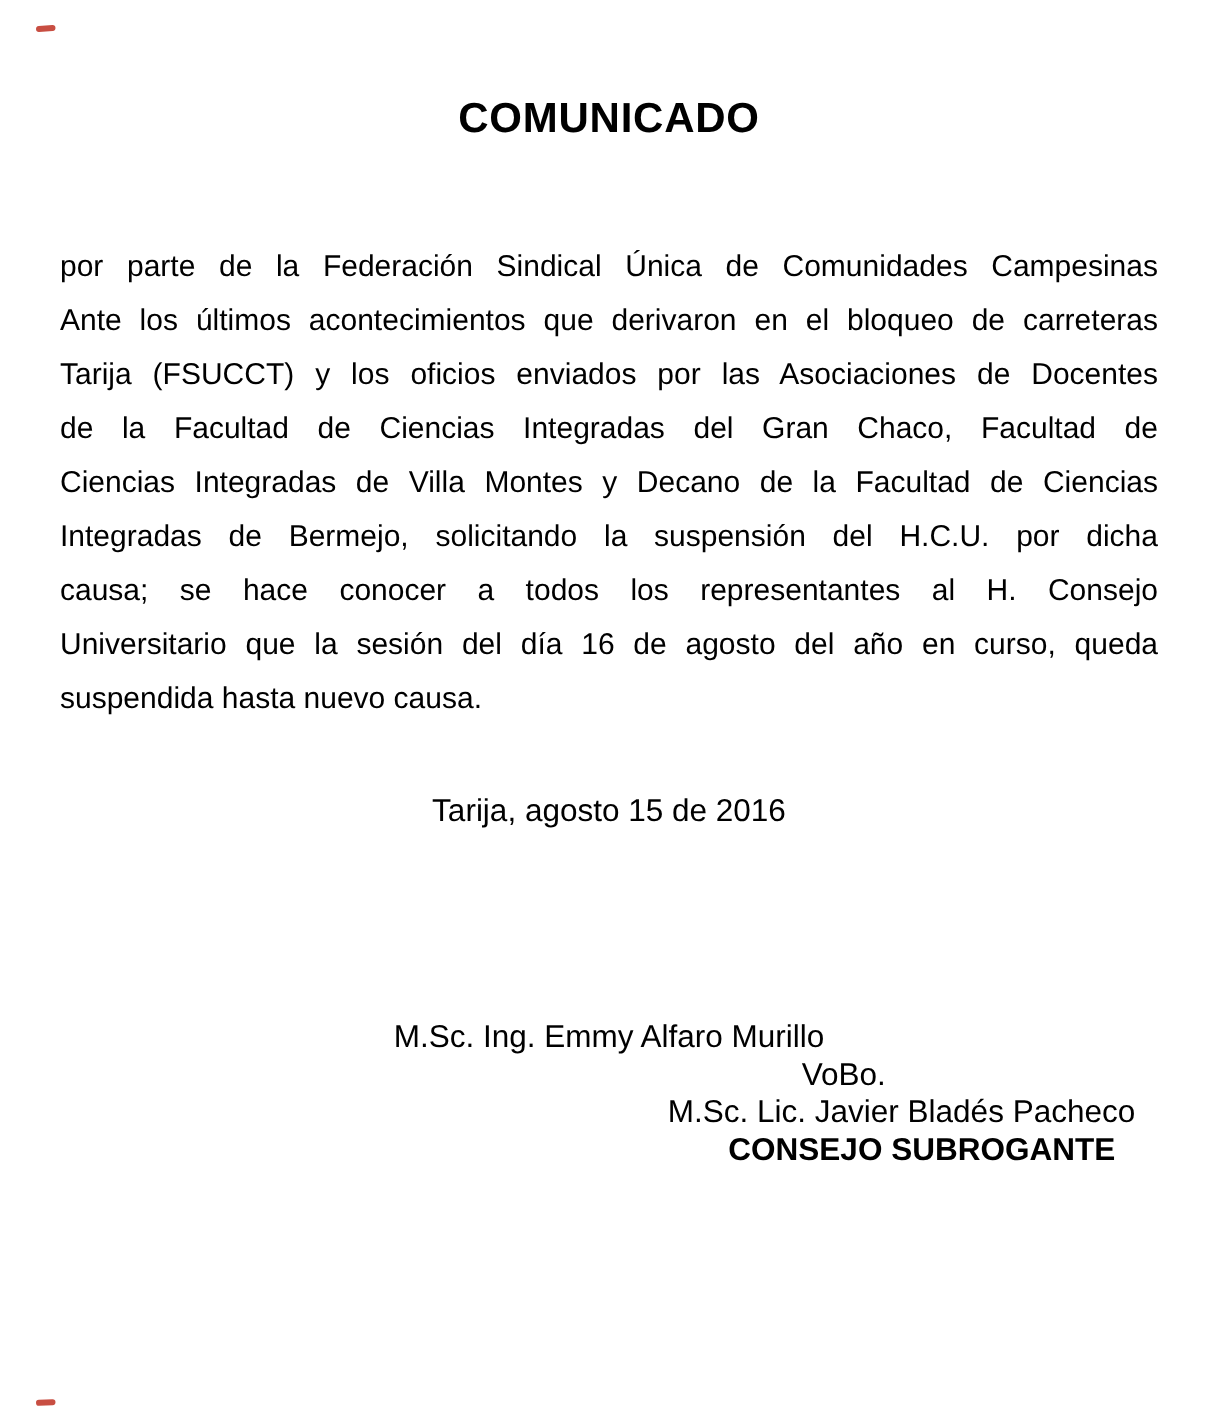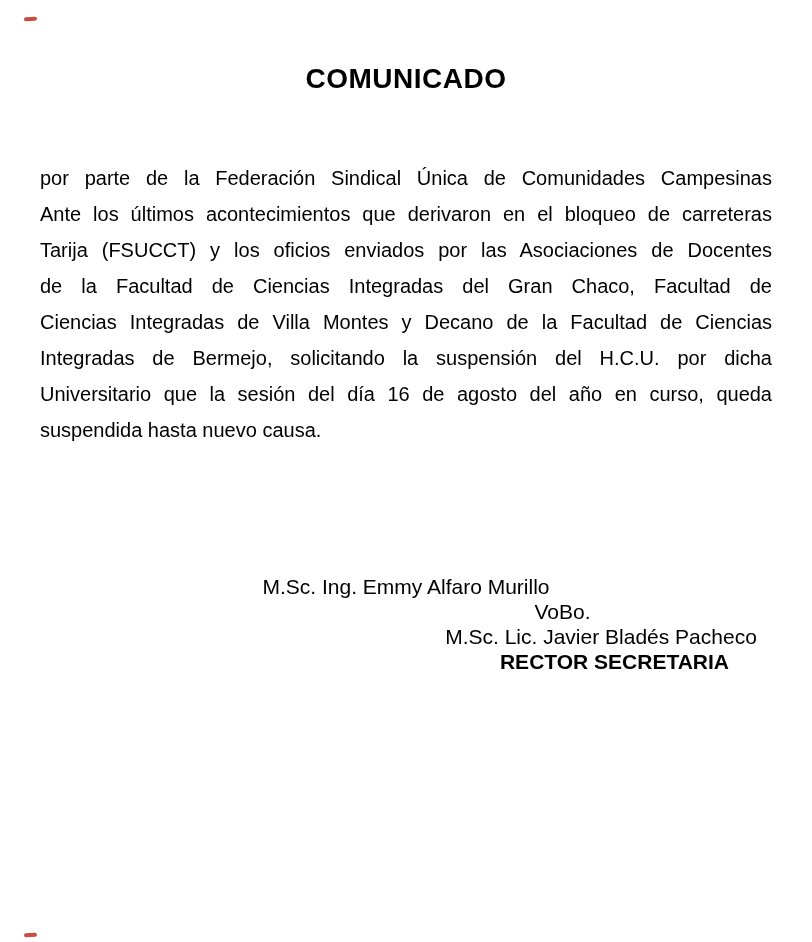--- a/index.html
+++ b/index.html
@@ -88,27 +88,29 @@
   <h1 class="doc-title">COMUNICADO</h1>
 
 
   <div class="doc-body">
     <div class="body-line">por parte de la Federación Sindical Única de Comunidades Campesinas</div>
     <div class="body-line">Ante los últimos acontecimientos que derivaron en el bloqueo de carreteras</div>
     <div class="body-line">Tarija (FSUCCT) y los oficios enviados por las Asociaciones de Docentes</div>
     <div class="body-line">de la Facultad de Ciencias Integradas del Gran Chaco, Facultad de</div>
     <div class="body-line">Ciencias Integradas de Villa Montes y Decano de la Facultad de Ciencias</div>
     <div class="body-line">Integradas de Bermejo, solicitando la suspensión del H.C.U. por dicha</div>
+    <div class="body-line">causa; se hace conocer a todos los representantes al H. Consejo</div>
     <div class="body-line">Universitario que la sesión del día 16 de agosto del año en curso, queda</div>
     <div class="body-line last-line">suspendida hasta nuevo causa.</div>
   </div>
 
+  <div class="dateline">Tarija, agosto 15 de 2016</div>
 
   <div class="signature-block">
     <div class="sig-line sig-left-name">M.Sc. Ing. Emmy Alfaro Murillo</div>
     <div class="sig-line sig-vobo">VoBo.</div>
     <div class="sig-line sig-right-name">M.Sc. Lic. Javier Bladés Pacheco</div>
-    <div class="sig-line sig-right-title">RECTOR SECRETARIA</div>
+    <div class="sig-line sig-right-title">CONSEJO SUBROGANTE</div>
   </div>
 
   <div class="scan-mark bottom" style="background: rgb(194, 59, 46);"></div>
 
 </div>
 
 </body></html>

